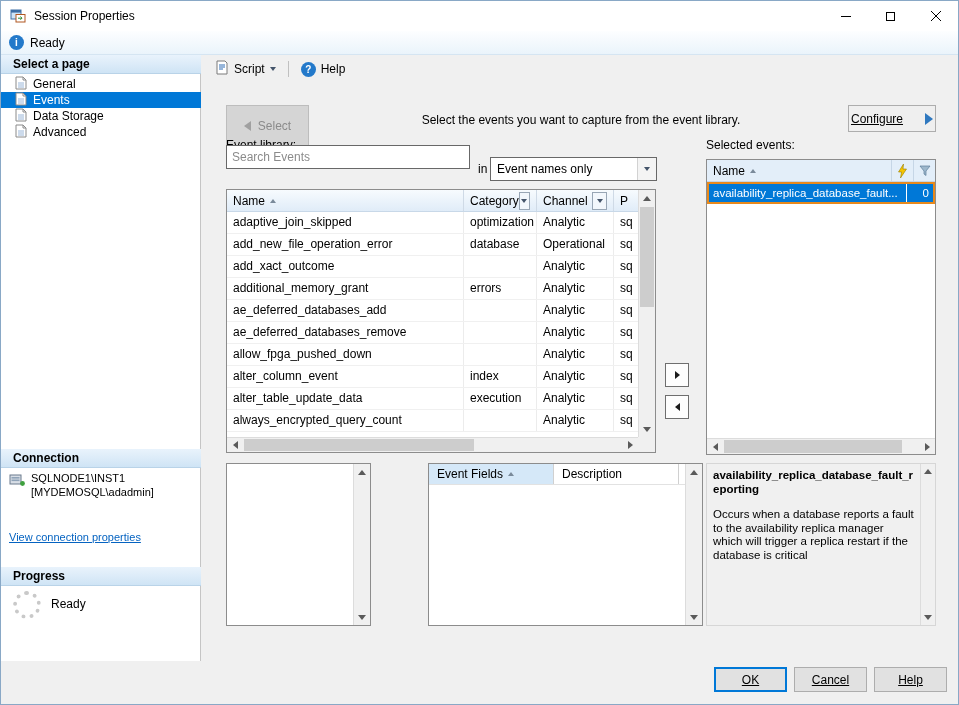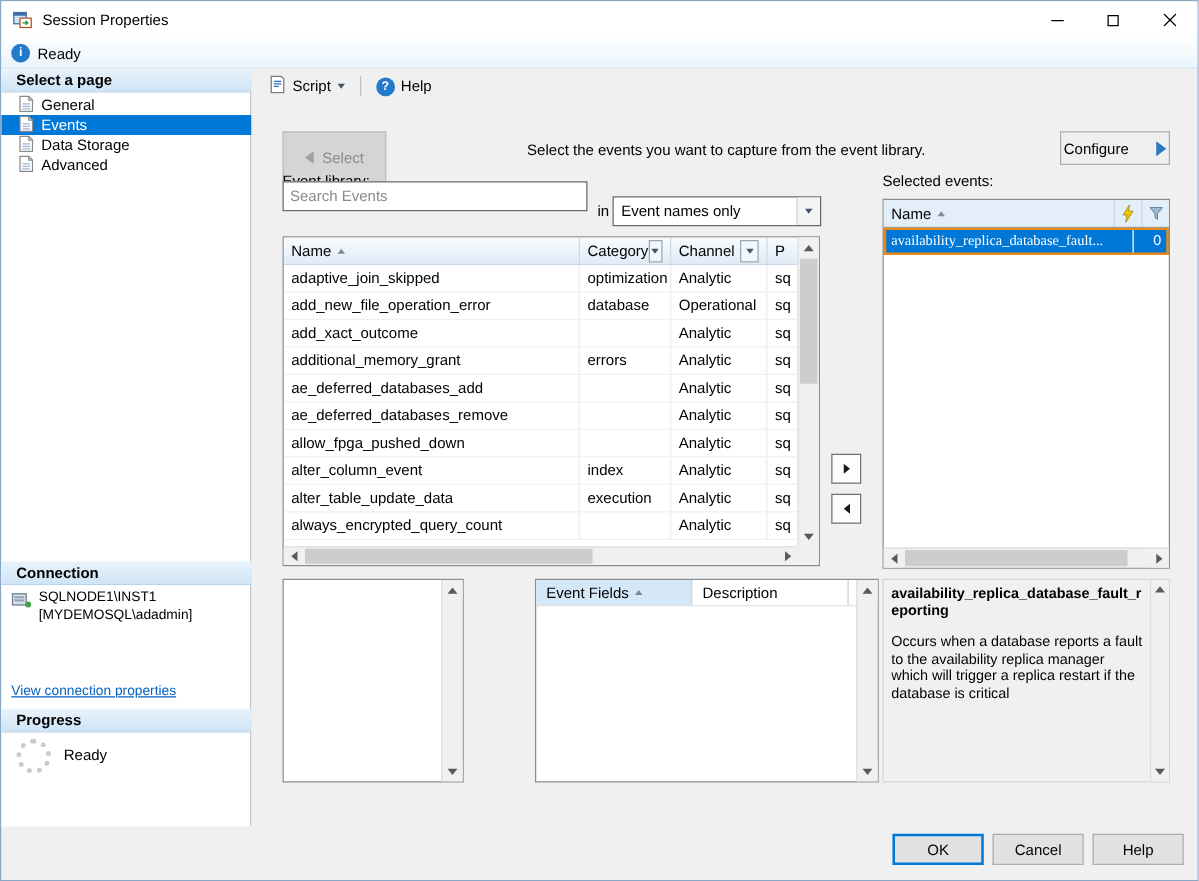--- a/index.html
+++ b/index.html
@@ -41,21 +41,21 @@
   
   .t-up    { width:0; height:0; border-left:4px solid transparent; border-right:4px solid transparent; border-bottom:5px solid #5a5a5a; }
   .t-down  { width:0; height:0; border-left:4px solid transparent; border-right:4px solid transparent; border-top:5px solid #5a5a5a; }
   .t-left  { width:0; height:0; border-top:4px solid transparent; border-bottom:4px solid transparent; border-right:5px solid #5a5a5a; }
   .t-right { width:0; height:0; border-top:4px solid transparent; border-bottom:4px solid transparent; border-left:5px solid #5a5a5a; }
   .t-sm-down { width:0; height:0; border-left:3px solid transparent; border-right:3px solid transparent; border-top:4px solid #44546a; }
   .sort-up { width:0; height:0; border-left:3px solid transparent; border-right:3px solid transparent; border-bottom:4px solid #7a8a9a; margin-left:5px; }
 
   
   .btn { background:#e1e1e1; border:1px solid #adadad; font-size:12px; font-family:inherit;
-    display:inline-flex; align-items:center; justify-content:center; gap:22px; cursor:default; }
+    display:inline-flex; align-items:center; justify-content:center; gap:22px; cursor:default;text-decoration:underline; }
   .btn.ok { border:2px solid #0078d7; }
   .btn-disabled { background:#d5d5d5; border:1px solid #bdbdbd; color:#8b8b8b; font-size:12px; font-family:inherit;
     display:inline-flex; align-items:center; justify-content:center; gap:7px; cursor:default; }
   .sel-arrow { width:0; height:0; border-top:5px solid transparent; border-bottom:5px solid transparent; border-right:7px solid #a0a0a0; }
   .cfg-arrow { width:0; height:0; border-top:6px solid transparent; border-bottom:6px solid transparent; border-left:8px solid #2f78bf; }
   .mv-btn { width:24px; height:24px; background:#fdfdfd; border:1px solid #6e6e6e; display:flex; align-items:center; justify-content:center; cursor:default; }
   .mv-btn .t-right { border-left-color:#1a1a1a; }
   .mv-btn .t-left { border-right-color:#1a1a1a; }
 
   
@@ -84,21 +84,21 @@
   .hscroll { position:absolute; left:0; bottom:0; height:15px; background:#f0f0f0; border-top:1px solid #dcdcdc; }
   .hthumb { position:absolute; top:1px; bottom:1px; background:#cdcdcd; }
   .corner { position:absolute; right:0; bottom:0; width:17px; height:15px; background:#f0f0f0; }
 
   
   .sel-table { background:#fff; border:1px solid #8c8c8c; }
   .sel-head { display:flex; height:22px; background:#e3eef9; border-bottom:1px solid #c6d6e6; font-size:12px; align-items:stretch; }
   .sh-name { flex:1; display:flex; align-items:center; padding:0 6px; }
   .sh-icon { width:22px; border-left:1px solid #c6d6e6; display:flex; align-items:center; justify-content:center; cursor:default; }
   .sel-row { height:22px; display:flex; background:#0078d7; border:2px solid #e8891c; color:#fff; font-size:11.5px; cursor:default; }
-  .sr-name { flex:1; padding:1px 4px; white-space:nowrap; overflow:hidden; line-height:16px;font-family:Liberation Serif, serif; }
+  .sr-name { flex:1; padding:1px 4px; white-space:nowrap; overflow:hidden; line-height:16px; }
   .sr-count { width:27px; border-left:1px solid #fff; text-align:right; padding:1px 4px; line-height:16px; }
 
   
   .listbox { background:#fff; border:1px solid #8c8c8c; }
   .fields-pane { background:#fff; border:1px solid #8c8c8c;margin-left:47px; }
   .fp-head { display:flex; height:21px; border-bottom:1px solid #e2e2e2; font-size:12px; }
   .fp-tab { width:125px; display:flex; align-items:center; padding:0 8px; border-right:1px solid #d0d0d0; background:#fff; cursor:default; }
   .fp-tab.active { background:#d5e8f8; }
   .desc-pane { background:#f0f0f0; border:1px solid #d6d6d6; }
   .desc-inner { position:absolute; left:6px; top:4px; right:20px; bottom:4px; overflow:hidden; }
@@ -191,21 +191,21 @@
   <span class="abs" style="left:8px;top:472px">
     <svg width="16" height="14" viewBox="0 0 16 14">
         <rect x="1" y="2" width="11" height="9" fill="#d8dee6" stroke="#6b7b8d"></rect>
         <rect x="2.5" y="4" width="8" height="1.6" fill="#8fa3b8"></rect>
         <rect x="2.5" y="6.5" width="8" height="1.6" fill="#8fa3b8"></rect>
         <circle cx="13.5" cy="10.5" r="2.4" fill="#3fa13f"></circle>
       </svg>
   </span>
   <div class="abs conn-text" style="left:30px;top:471px">SQLNODE1\INST1</div>
   <div class="abs conn-text" style="left:30px;top:485px">[MYDEMOSQL\adadmin]</div>
-  <a class="abs link" style="left:8px;top:546px">View connection properties</a>
+  <a class="abs link" style="left:8px;top:530px">View connection properties</a>
 
   <div class="abs panel-header" style="top:566px">Progress</div>
   <div class="abs spinner" style="left:12px;top:590px"></div>
   <div class="abs lbl" style="left:50px;top:596px">Ready</div>
 
   <div class="abs toolbar">
     <div class="tb-btn">
       <span><svg width="15" height="15" viewBox="0 0 15 15">
             <path d="M3 1 h8 l2 2 v11 h-10 z" fill="#fff" stroke="#7a7a7a"></path>
             <line x1="5" y1="5" x2="11" y2="5" stroke="#2e6db5"></line>

